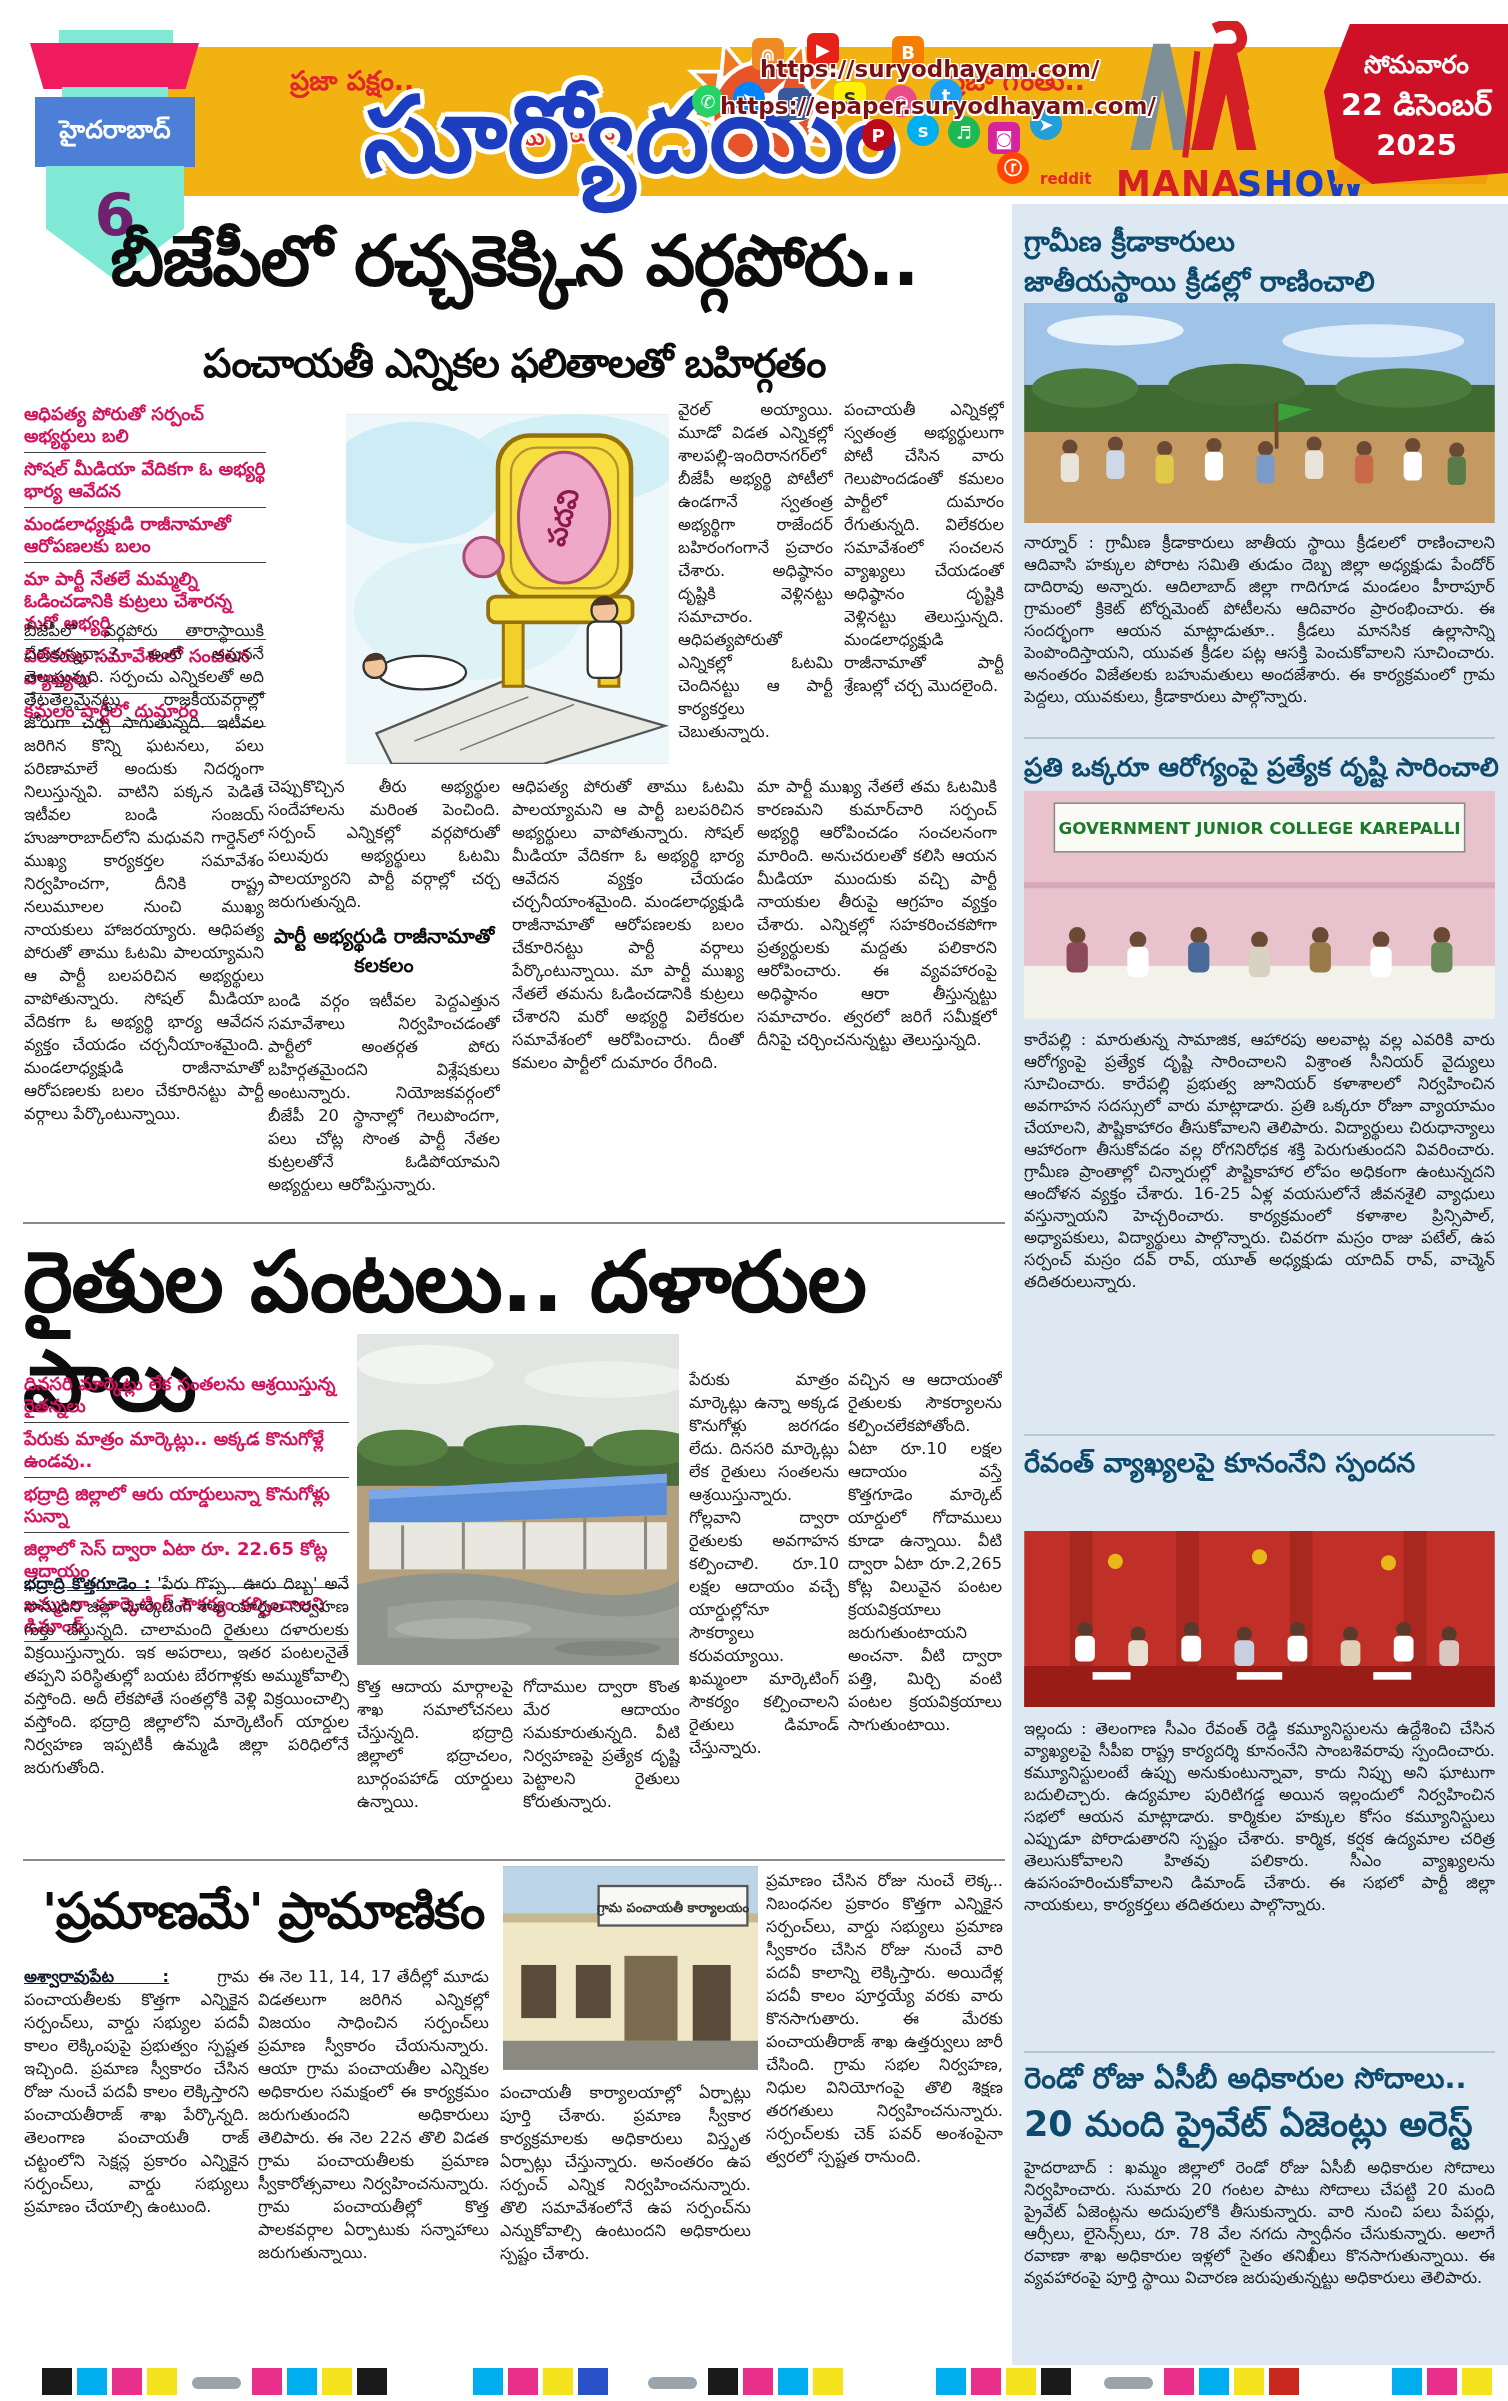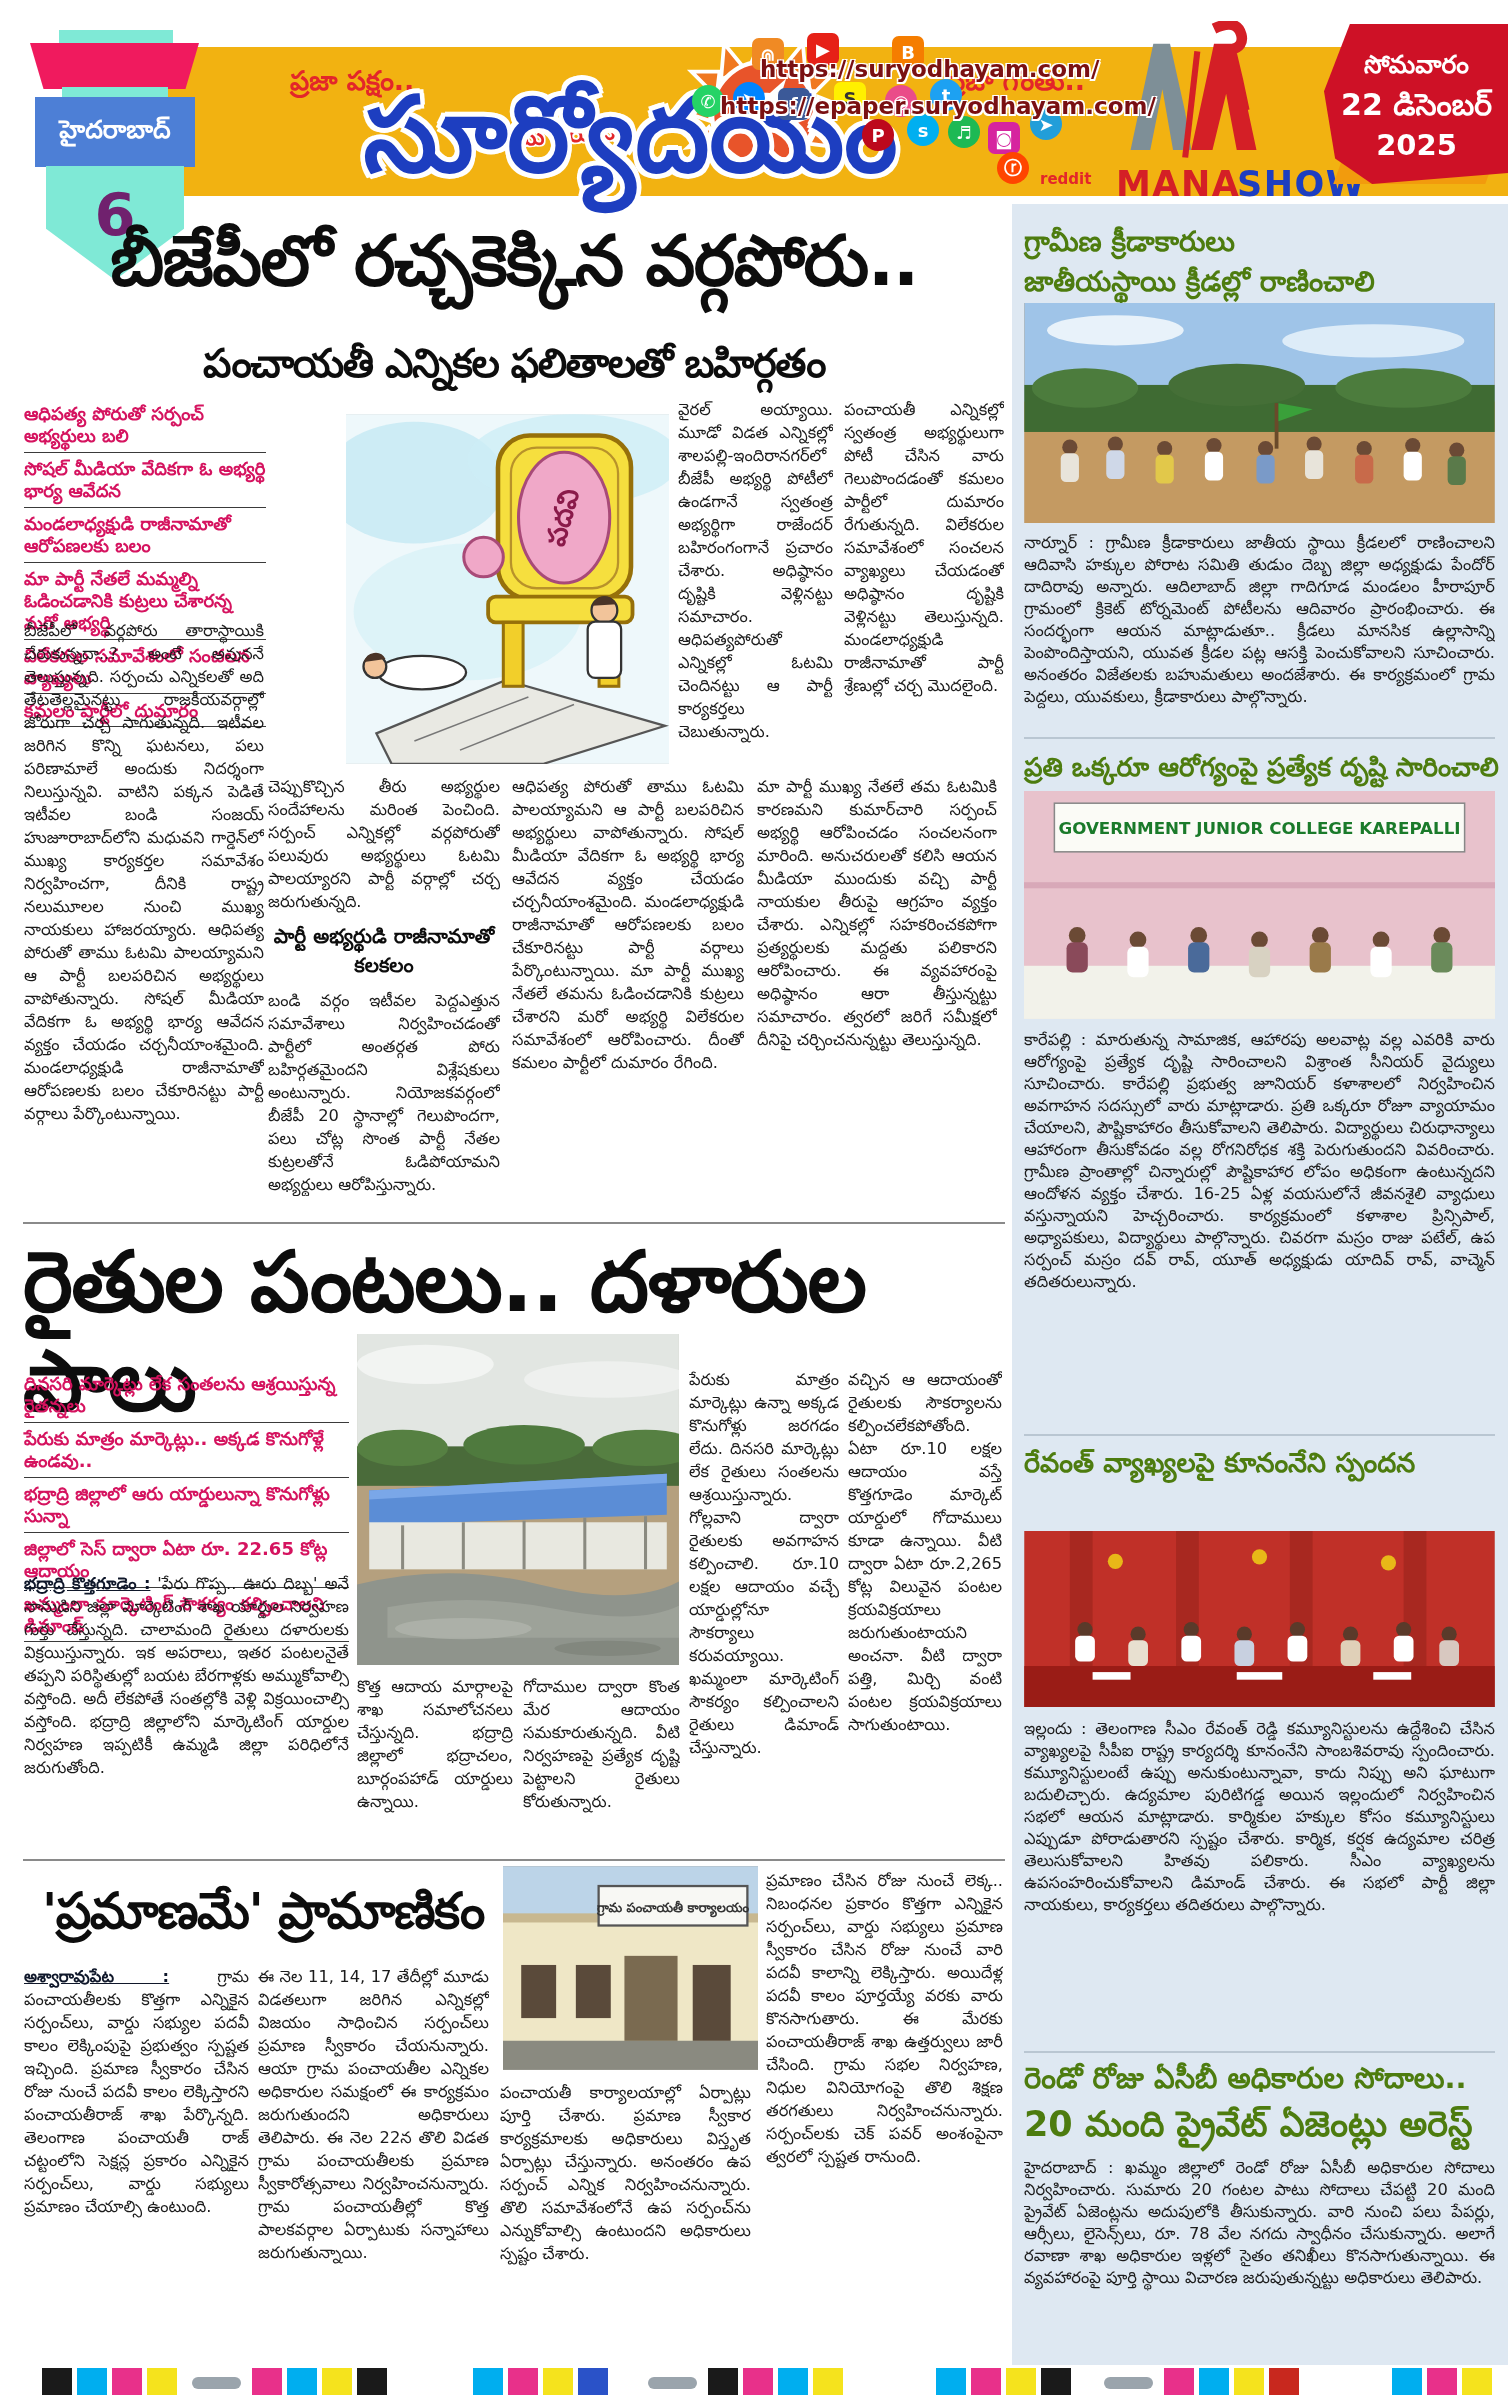--- a/index.html
+++ b/index.html
@@ -33,21 +33,21 @@
   
   .h-main{font-weight:800;color:#0d0d0d;text-align:center;letter-spacing:-1.5px;}
   .txt{font-size:16.3px;line-height:23px;color:#1b1b1b;text-align:justify;overflow:hidden;}
   .txt b{color:#0f172a;text-decoration:underline;}
   .hl{list-style:none;margin:0;padding:0;}
   .hl li{color:#D5135F;font-weight:bold;font-size:18px;line-height:22px;padding:5.3px 0 4.6px 0;border-bottom:1.5px solid #3a3a3a;}
   .crosshead{font-weight:800;font-size:20px;color:#0d0d0d;text-align:center;margin:10.6px 0 7.6px 0;}
   .rule{background:#8a8a8a;height:1.5px;}
   
   .right-panel{left:1012px;top:204px;width:496px;height:2161px;background:#DEE8F2;}
-  .rp-head{font-weight:800;color:#4d7c0f;font-size:28px;line-height:40px;}
+  .rp-head{font-weight:800;color:#0c4a6e;font-size:28px;line-height:40px;}
   .rp-body{font-size:16.3px;line-height:22px;color:#1b1b1b;text-align:justify;overflow:hidden;}
   .rp-rule{background:#b9c6d2;height:1.5px;}
   .photo{overflow:hidden;background:#ccc;}
   .photo svg{display:block;}
   
   .swatch{position:absolute;top:0;width:30px;height:27px;}
 </style>
 </head>
 <body>
 

